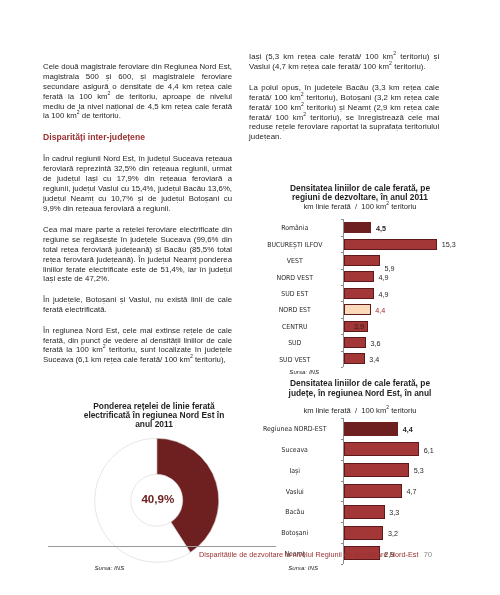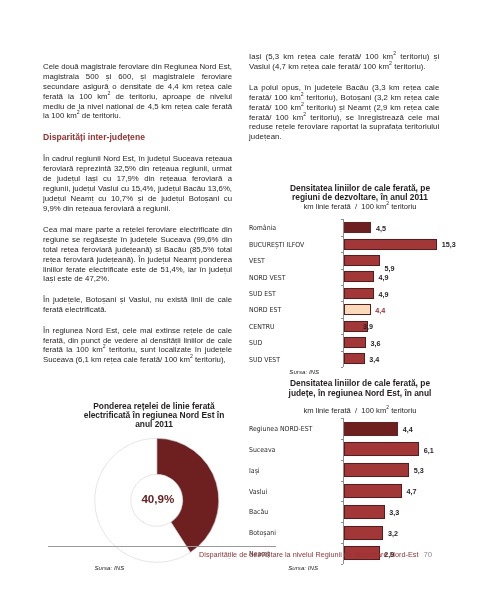--- a/index.html
+++ b/index.html
@@ -29,22 +29,22 @@
   .ctitle{position:absolute;font-size:8.4px;font-weight:bold;color:#231f20;
           text-align:center;line-height:9.2px;width:100%;left:0;}
   .csub{position:absolute;font-size:7.6px;color:#231f20;text-align:center;
         line-height:8.6px;width:100%;left:0;}
   .csub sup{font-size:66%;vertical-align:super;line-height:0;}
   .source{position:absolute;font-size:6.2px;font-style:italic;color:#231f20;}
 
   .axis{position:absolute;background:#8e8e8e;}
   .bar{position:absolute;box-sizing:border-box;}
   .blabel{position:absolute;font-family:"DejaVu Sans Condensed",sans-serif;
-          font-size:6.9px;color:#231f20;text-align:left;white-space:nowrap;}
-  .bval{position:absolute;font-size:7.2px;color:#231f20;white-space:nowrap;font-weight:bold;}
+          font-size:6.9px;color:#231f20;text-align:center;white-space:nowrap;}
+  .bval{position:absolute;font-size:7.2px;color:#231f20;white-space:nowrap;}
   .bval.b{font-weight:bold;}
   .tick{position:absolute;background:#8e8e8e;}
 
   .footer-rule{position:absolute;height:0;border-top:0.7px solid #9a9a9a;}
   .footer-txt{position:absolute;font-size:7.3px;color:#9b3232;white-space:nowrap;line-height:8.4px;}
   .footer-pg{color:#8a8a8a;font-size:7.8px;padding-left:3px;}
 </style>
 </head>
 <body>
 
@@ -104,21 +104,21 @@
       <div class="blabel" style="left:0;width:91.5px;top:95.5px">NORD VEST</div>
       <div class="bval" style="left:129.4165px;top:95.1px;color:#231f20">4,9</div>
       <div class="bar" style="left:95px;top:109.7px;width:29.8165px;height:11px;background:#a33636;border:0.6px solid #5e1a1a;"></div>
       <div class="blabel" style="left:0;width:91.5px;top:111.9px">SUD EST</div>
       <div class="bval" style="left:129.4165px;top:111.5px;color:#231f20">4,9</div>
       <div class="bar" style="left:95px;top:126.10000000000001px;width:26.774px;height:11px;background:#fbd9bb;border:0.7px solid #5e1a1a;"></div>
       <div class="blabel" style="left:0;width:91.5px;top:128.3px">NORD EST</div>
       <div class="bval" style="left:126.374px;top:127.9px;color:#a02c2c">4,4</div>
       <div class="bar" style="left:95px;top:142.49999999999997px;width:23.7315px;height:11px;background:#a33636;border:0.6px solid #5e1a1a;"></div>
       <div class="blabel" style="left:0;width:91.5px;top:144.69999999999996px">CENTRU</div>
-      <div class="bval" style="left:114px;top:144.29999999999998px;color:#231f20">3,9</div>
+      <div class="bval" style="left:105px;top:144.29999999999998px;color:#231f20">3,9</div>
       <div class="bar" style="left:95px;top:158.89999999999998px;width:21.906px;height:11px;background:#a33636;border:0.6px solid #5e1a1a;"></div>
       <div class="blabel" style="left:0;width:91.5px;top:161.09999999999997px">SUD</div>
       <div class="bval" style="left:121.506px;top:160.7px;color:#231f20">3,6</div>
       <div class="bar" style="left:95px;top:175.29999999999998px;width:20.689px;height:11px;background:#a33636;border:0.6px solid #5e1a1a;"></div>
       <div class="blabel" style="left:0;width:91.5px;top:177.49999999999997px">SUD VEST</div>
       <div class="bval" style="left:120.28899999999999px;top:177.1px;color:#231f20">3,4</div>
       <div class="source" style="left:40.3px;top:190.3px">Sursa: INS</div>
     </div>
 
   <div class="chart" id="countyChart" style="left:249px;top:350px;width:222px;height:200px">

